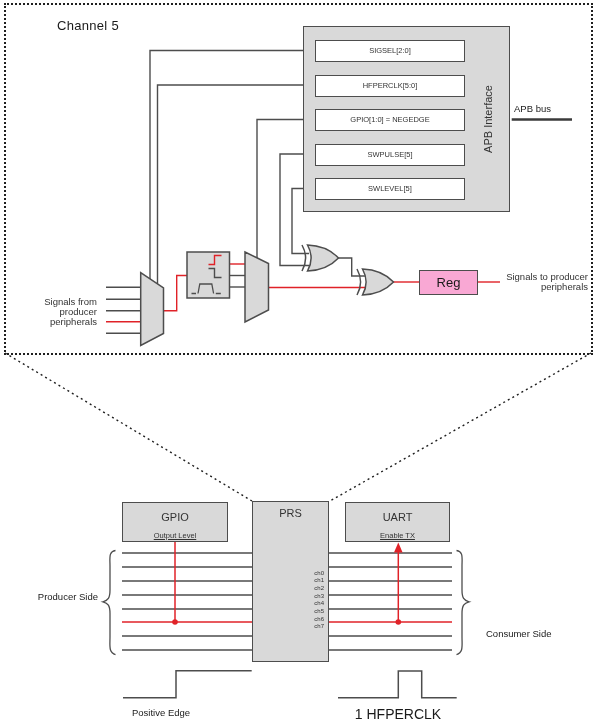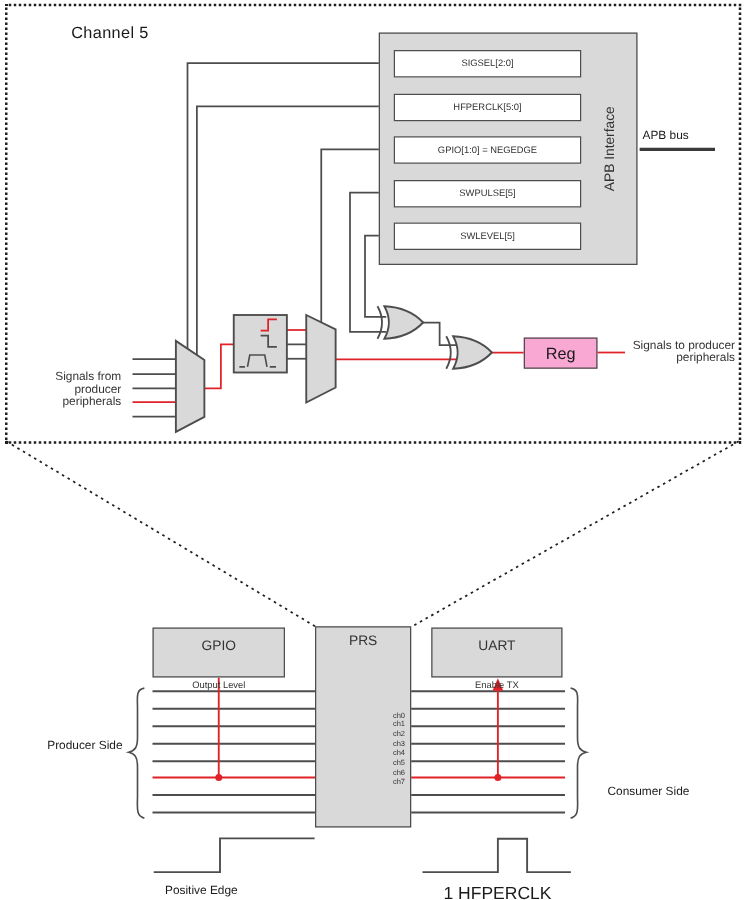--- a/index.html
+++ b/index.html
@@ -37,21 +37,21 @@
   #sig-producer{left:7px;top:297px;width:90px;text-align:right;}
   #sig-consumer{left:488px;top:272px;width:100px;text-align:right;}
   
   .block{
     background:#d9d9d9;border:1.5px solid #4d4d4d;text-align:center;
   }
   #gpio-box{left:122px;top:502px;width:104px;height:38px;}
   #uart-box{left:345px;top:502px;width:103px;height:38px;}
   #prs-box{left:252px;top:501px;width:75px;height:159px;}
   .block .title{position:absolute;left:0;right:0;top:8px;font-size:11px;color:#333;}
-  .block .subtitle{position:absolute;left:0;right:0;top:40px;font-size:7.5px;color:#333;}
+  .block .subtitle{position:absolute;left:0;right:0;top:28px;font-size:7.5px;color:#333;text-decoration:underline;}
   #prs-box .title{top:5px;}
   .ch-label{
     position:absolute;right:4px;font-size:6px;line-height:7px;color:#333;
   }
   #producer-side{left:10px;top:591px;width:88px;text-align:right;font-size:9.5px;}
   #consumer-side{left:486px;top:628px;width:86px;text-align:left;font-size:9.5px;}
   #wave-left-label{left:132px;top:707px;width:100px;text-align:left;font-size:9.5px;}
   #wave-right-label{left:347px;top:706px;width:102px;text-align:center;font-size:14px;}
   svg{position:absolute;left:0;top:0;}
 </style>

